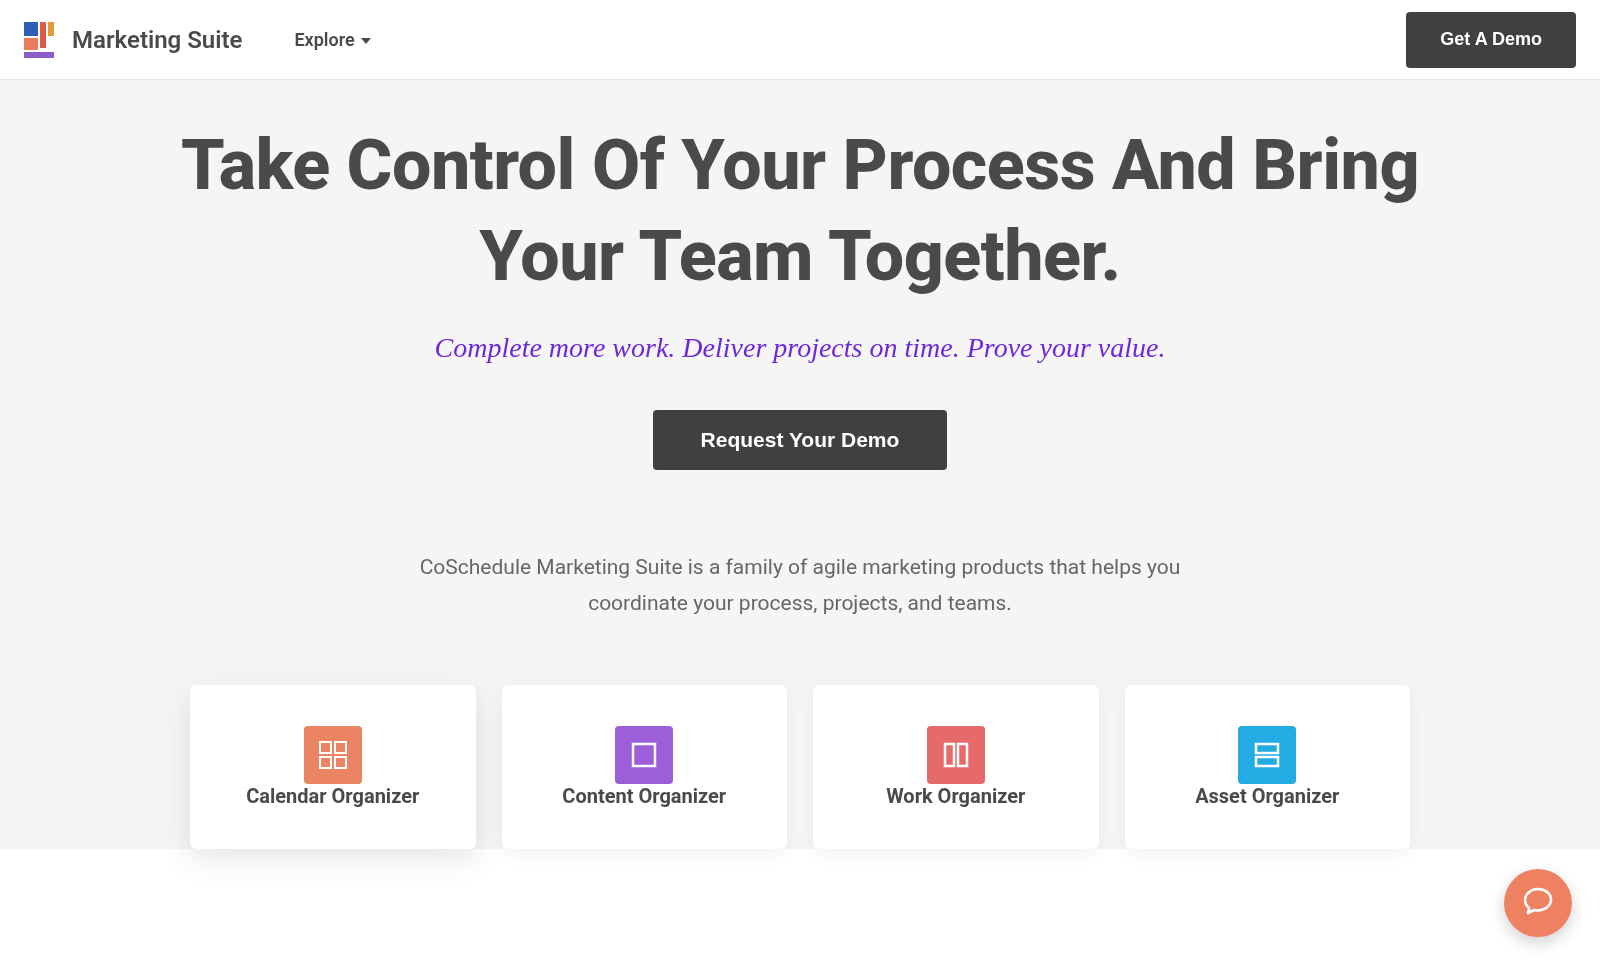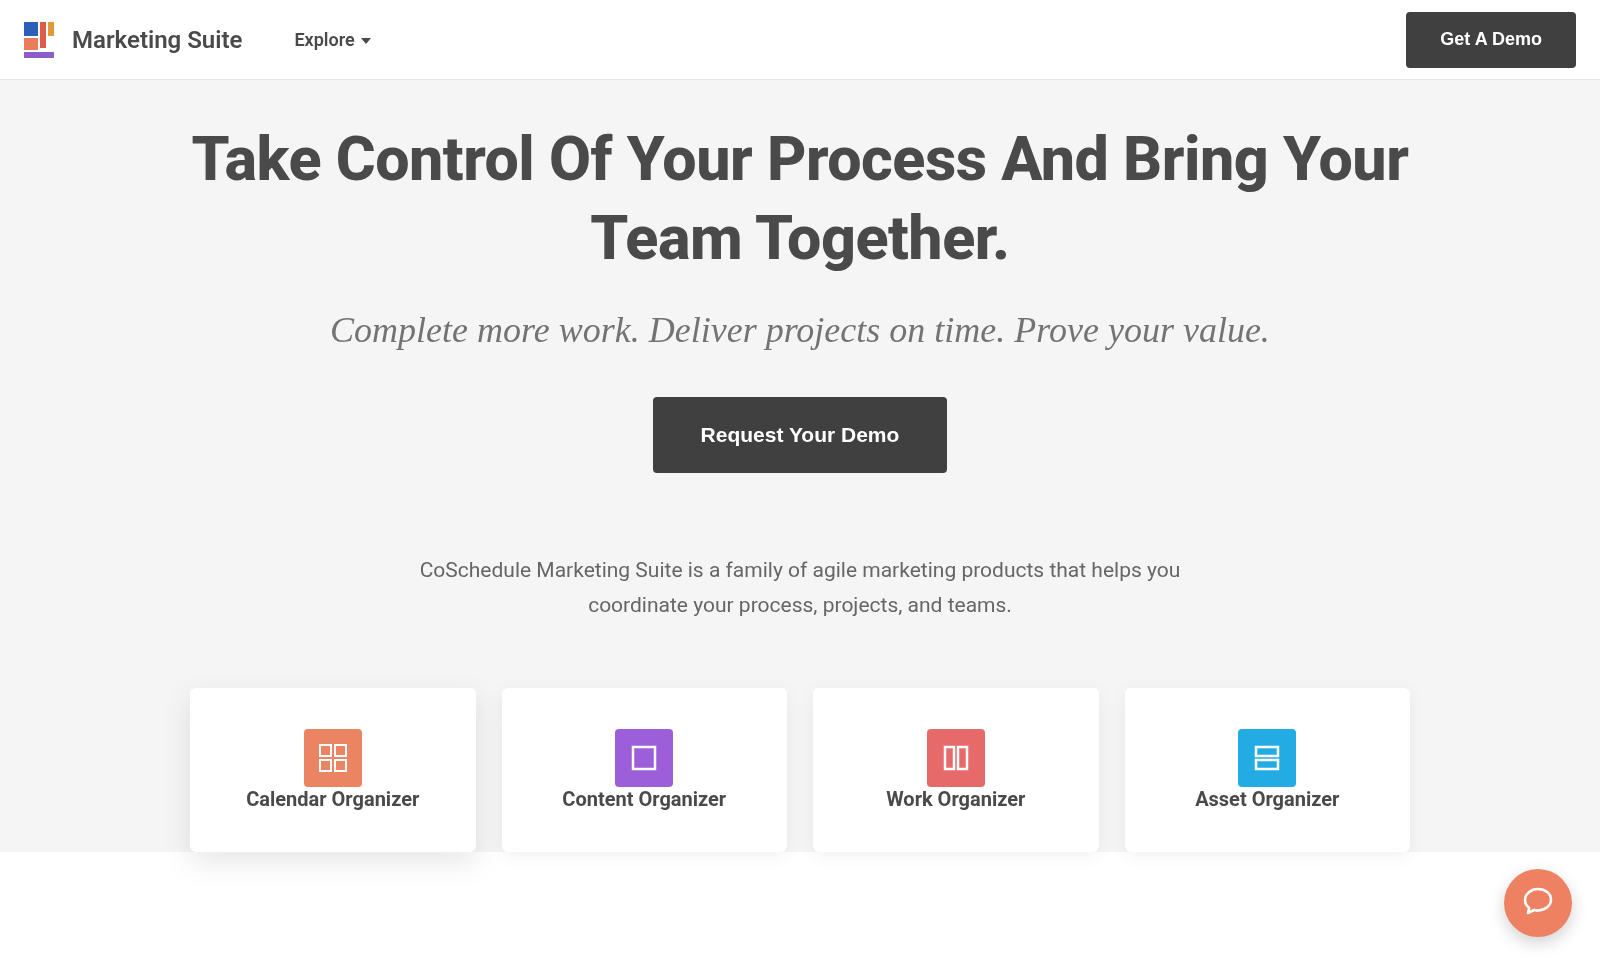--- a/index.html
+++ b/index.html
@@ -80,36 +80,36 @@
     min-height: 690px;
     position: relative;
   }
   .hero {
     text-align: center;
     padding-top: 40px;
     max-width: 1300px;
     margin: 0 auto;
   }
   .hero h1 {
-    font-size: 61px;
+    font-size: 70px;
     font-weight: 800;
     color: #4a4a4a;
     line-height: 1.3;
     letter-spacing: -0.5px;
   }
   .hero .subtitle {
     font-family: Georgia, "Times New Roman", serif;
     font-style: italic;
-    font-size: 36px;
-    color: #737373;
+    font-size: 28px;
+    color: #6d28d9;
     margin-top: 30px;
   }
   .btn-demo-hero {
     margin-top: 46px;
-    height: 76px;
+    height: 60px;
     padding: 14px 48px;
     font-size: 21px;
   }
   .free-link {
     display: inline-block;
     margin-top: 24px;
     font-size: 18px;
     color: #e97b5a;
     text-decoration: underline;
     cursor: pointer;

